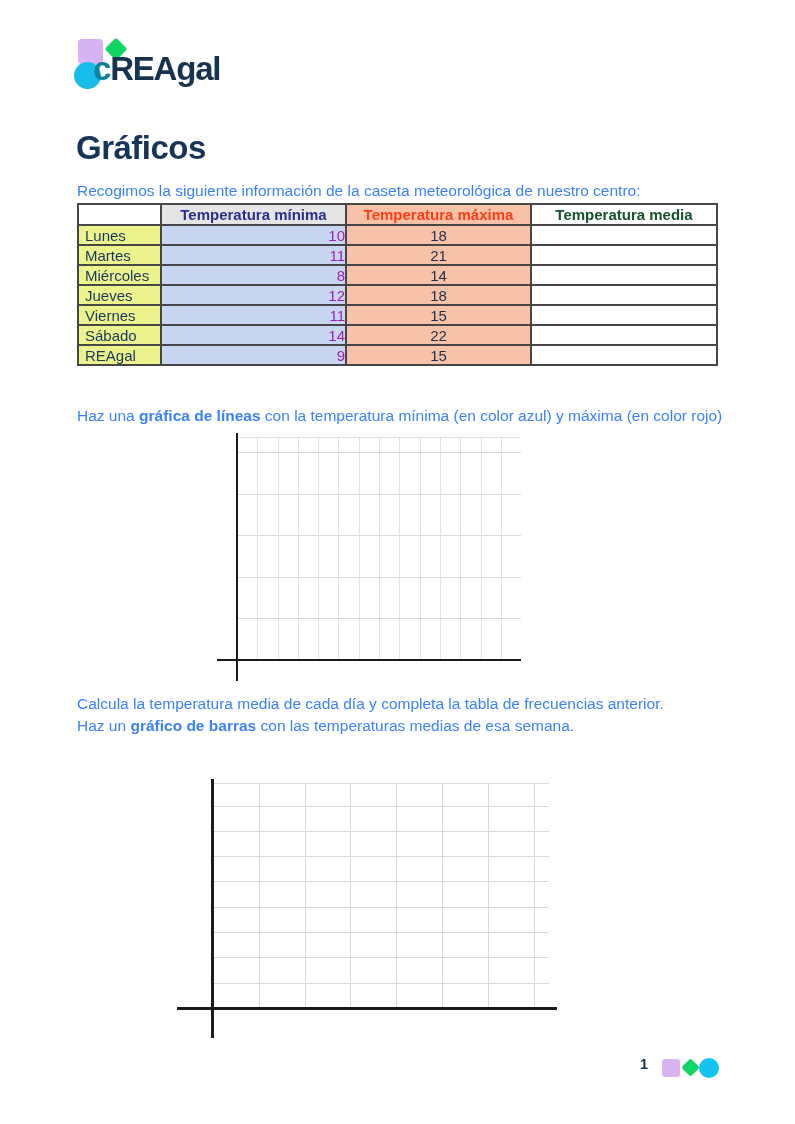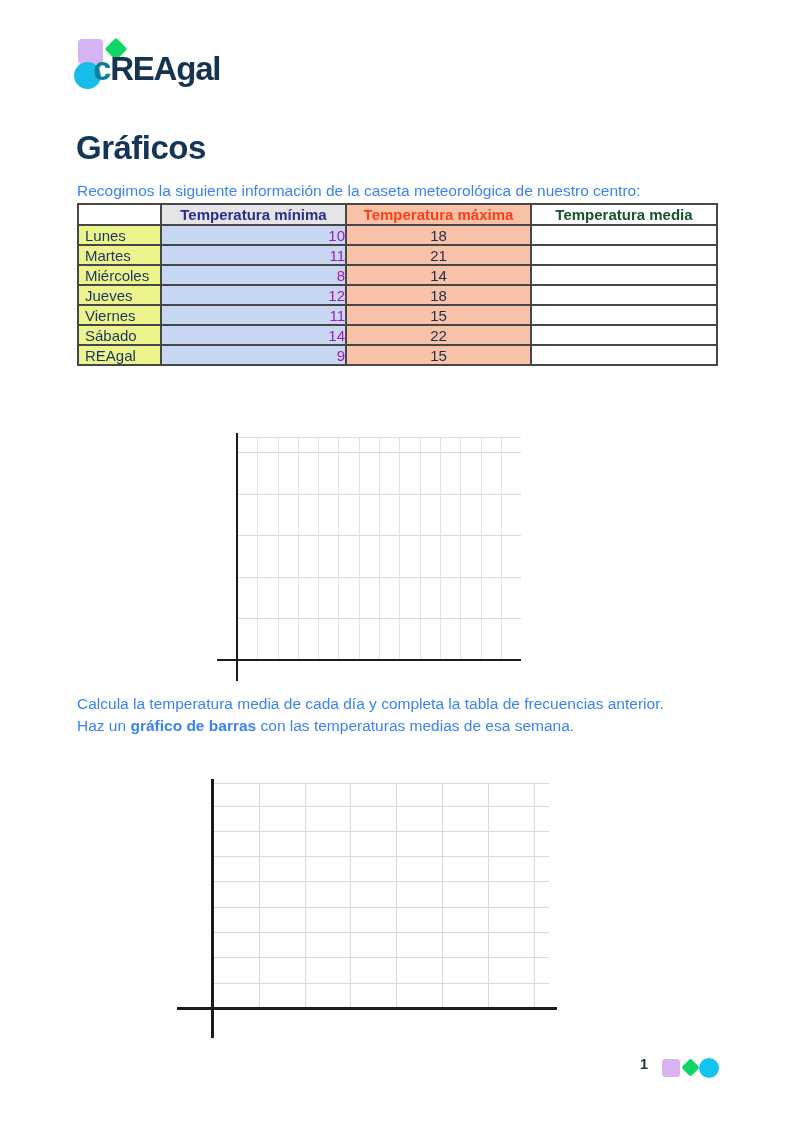--- a/index.html
+++ b/index.html
@@ -141,20 +141,21 @@
       </tr>
       <tr>
         <td class="day">REAgal</td>
         <td class="min">9</td>
         <td class="max">15</td>
         <td class="media"></td>
       </tr>
     </tbody>
   </table>
 
+  <p class="para line-instr"><span>Haz una </span><b>gráfica de líneas</b><span> con la temperatura mínima (en color azul) y máxima (en color rojo)</span></p>
 
   <div>
     <div class="grid grid1"></div>
     <div class="axis ax1y"></div>
     <div class="axis ax1x"></div>
   </div>
 
   <p class="para mean-instr">Calcula la temperatura media de cada día y completa la tabla de frecuencias anterior.</p>
   <p class="para bar-instr"><span>Haz un </span><b>gráfico de barras</b><span> con las temperaturas medias de esa semana.</span></p>
 

